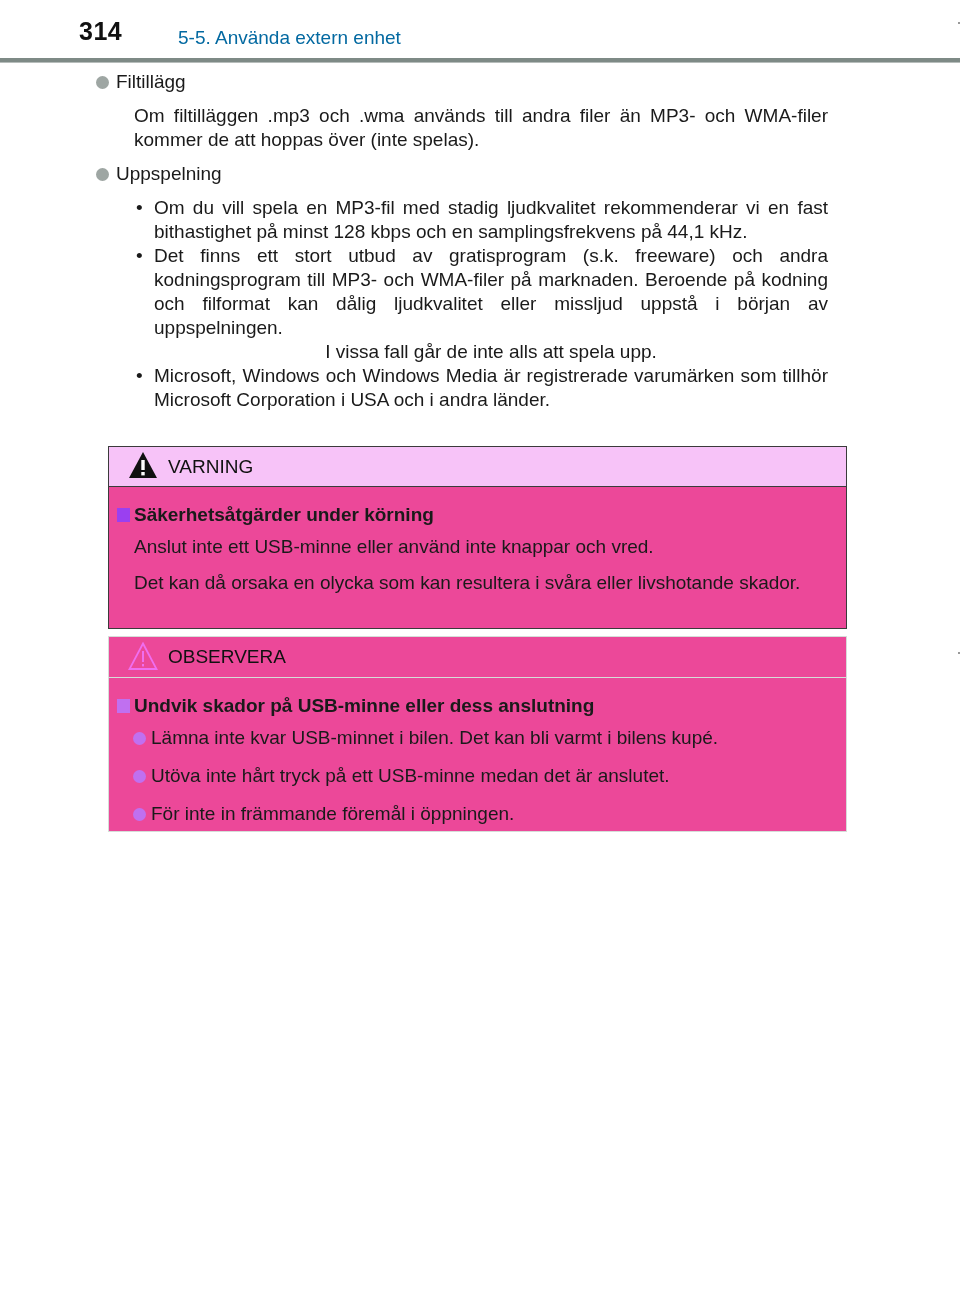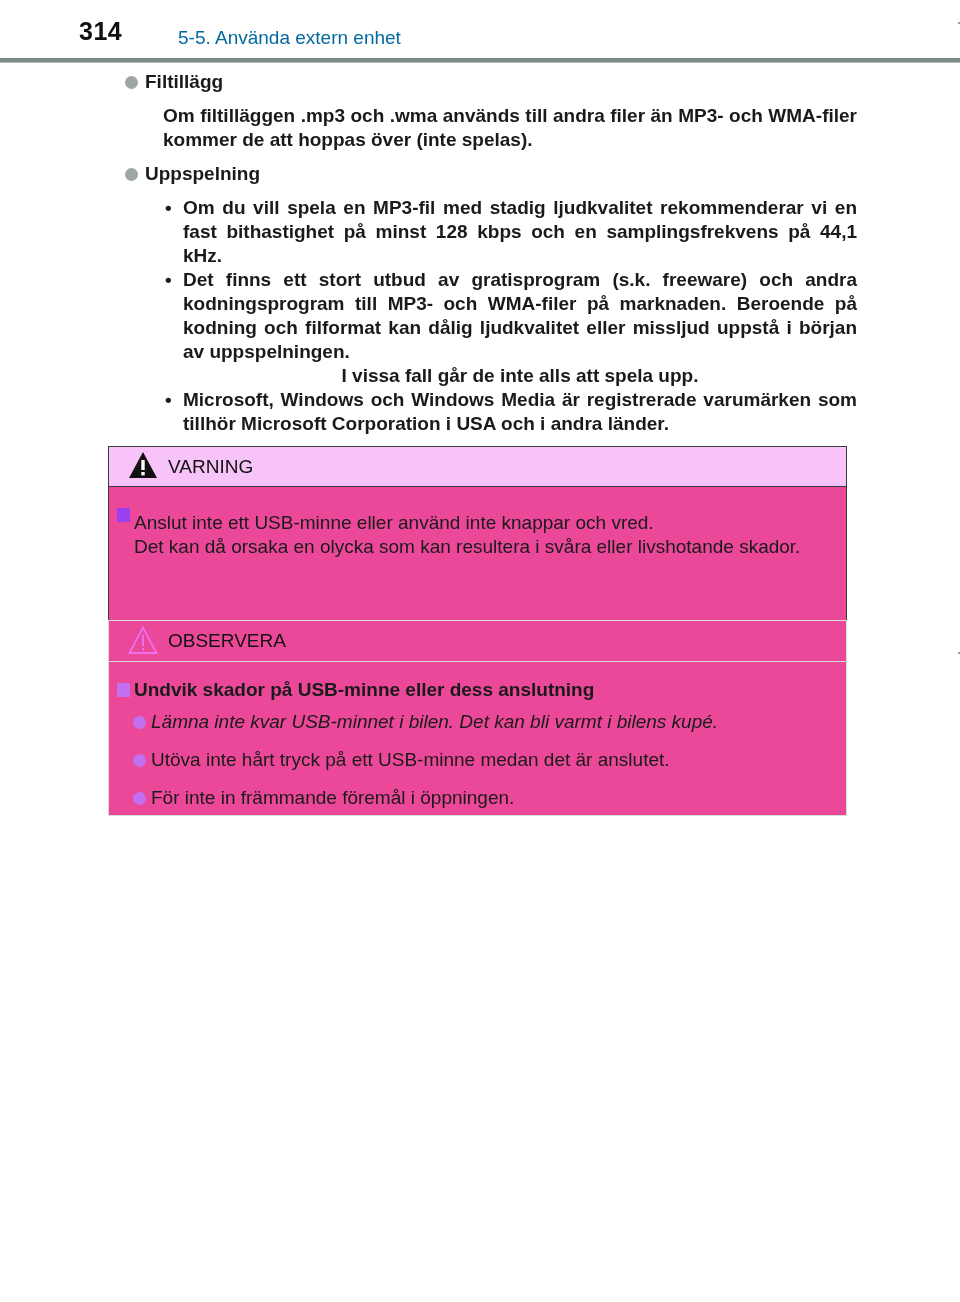--- a/index.html
+++ b/index.html
@@ -14,21 +14,21 @@
   }
   .section-title {
     position: absolute; left: 178px; top: 27px; font-size: 19px; color: #0369a1;
   }
   .header-rule {
     position: absolute; left: 0; top: 58px; width: 960px; height: 4px;
     background: #7e8a86; border-bottom: 1px solid #b7bdbb;
   }
   .corner-dot { position: absolute; width: 2px; height: 2px; background: #999; }
 
-  .content { position: absolute; left: 125px; top: 70px; width: 740px; font-weight: bold; }
+  .content { position: absolute; left: 96px; top: 70px; width: 740px; }
   .topic { font-size: 19px; line-height: 24px; margin-bottom: 10px; position: relative; padding-left: 20px; }
   .topic .dot {
     position: absolute; left: 0; top: 6px; width: 13px; height: 13px;
     border-radius: 50%; background: #9ea6a3;
   }
   .para {
     font-size: 19px; line-height: 24px; padding-left: 38px; margin-bottom: 10px;
     text-align: justify; padding-right: 8px;
   }
   .bullets { padding-left: 38px; padding-right: 8px; margin: 0 0 10px 0; }
@@ -40,21 +40,21 @@
   .bullet .line2 { display: block; text-align: center; }
 
   .box {
     position: absolute; left: 108px; width: 737px; background: #ec4899;
   }
   .box-warning { top: 446px; height: 181px; border: 1.5px solid #3b3b3b; }
   .box-warning .box-head {
     height: 39px; background: #f7c3f8; border-bottom: 1.5px solid #3b3b3b;
     position: relative;
   }
-  .box-note { top: 620px; height: 194px; border: 1.5px solid #d6ddd8; }
+  .box-note { top: 636px; height: 194px; border: 1.5px solid #d6ddd8; }
   .box-note .box-head {
     height: 40px; border-bottom: 1.5px solid #d6ddd8; position: relative;
   }
   .box-icon { position: absolute; left: 19px; top: 4px; width: 30px; height: 28px; }
   .box-title { position: absolute; left: 59px; top: 9px; font-size: 19px; color: #111; }
   .box-body { padding: 16px 16px 0 8px; }
   .box-subhead {
     font-size: 19px; font-weight: bold; line-height: 24px; position: relative; padding-left: 17px;
   }
   .box-subhead .sq {
@@ -117,43 +117,44 @@
     <svg class="box-icon" viewBox="0 0 30 28">
       <polygon points="15,1 29,27 1,27" fill="#111"></polygon>
       <rect x="13.3" y="9" width="3.4" height="10" fill="#fff"></rect>
       <rect x="13.3" y="21" width="3.4" height="3.4" fill="#fff"></rect>
     </svg>
     <span class="box-title">VARNING</span>
   </div>
   <div class="box-body">
     <div class="box-subhead">
       <span class="sq" style="background:#9a40f0;"></span>
+      <span>Säkerhetsåtgärder under körning</span>
     </div>
     <div class="box-text" style="margin-top:8px;">
       <div>Anslut inte ett USB-minne eller använd inte knappar och vred.</div>
-      <div style="text-align:justify;">Det kan då orsaka en olycka som kan resultera i svåra eller livshotande skador.</div>
+      <div style="text-align:justify;margin-top:12px;">Det kan då orsaka en olycka som kan resultera i svåra eller livshotande skador.</div>
     </div>
   </div>
 </div>
 
 <div class="box box-note">
   <div class="box-head">
     <svg class="box-icon" viewBox="0 0 30 28" style="left:19px;top:5px;">
       <polygon points="15,1.5 28.5,27 1.5,27" fill="none" stroke="#f06ef0" stroke-width="1.8"></polygon>
       <rect x="14" y="9" width="2" height="11" fill="#f06ef0"></rect>
       <rect x="14" y="22" width="2" height="2.4" fill="#f06ef0"></rect>
     </svg>
     <span class="box-title">OBSERVERA</span>
   </div>
   <div class="box-body">
     <div class="box-subhead">
       <span class="sq" style="background:#c070f0;"></span>
       <span>Undvik skador på USB-minne eller dess anslutning</span>
     </div>
-    <div class="box-bullet" style="margin-top:8px;font-style:italic;">
+    <div class="box-bullet" style="margin-top:8px;">
       <span class="pdot" style="background:#c070f0;"></span>
       <span>Lämna inte kvar USB-minnet i bilen. Det kan bli varmt i bilens kupé.</span>
     </div>
     <div class="box-bullet">
       <span class="pdot" style="background:#c070f0;"></span>
       <span>Utöva inte hårt tryck på ett USB-minne medan det är anslutet.</span>
     </div>
     <div class="box-bullet">
       <span class="pdot" style="background:#c070f0;"></span>
       <span>För inte in främmande föremål i öppningen.</span>

